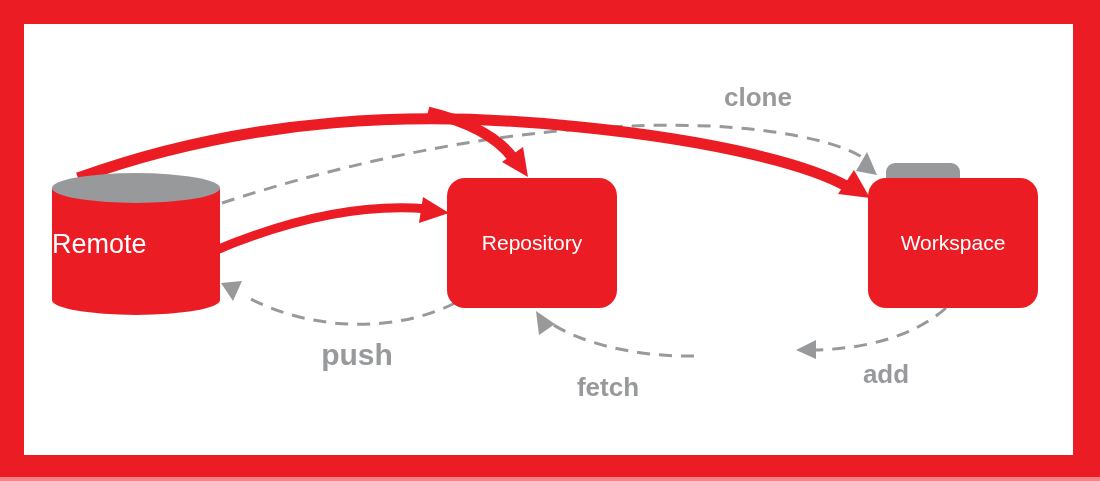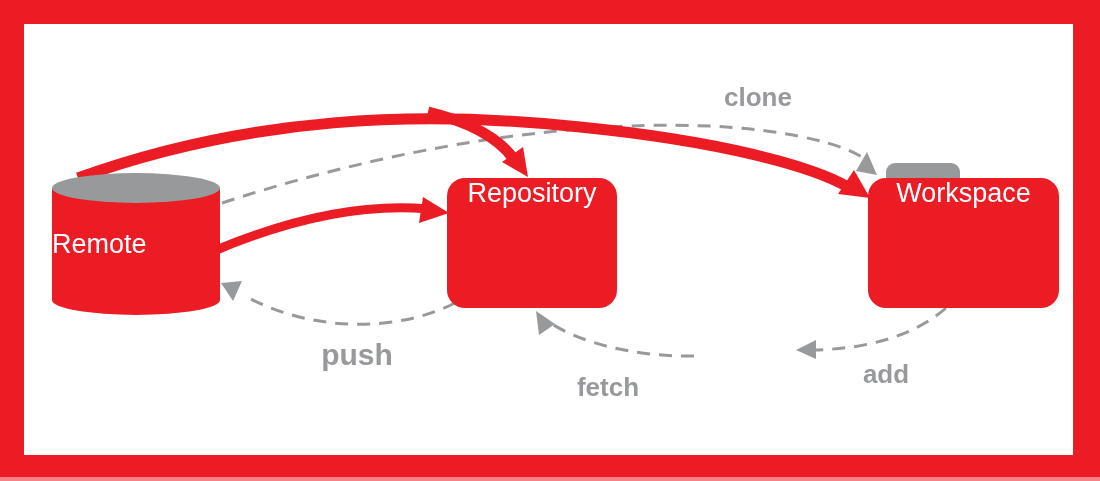--- a/index.html
+++ b/index.html
@@ -28,26 +28,26 @@
   svg.layer{
     position:absolute;left:0;top:0;
     width:1100px;height:481px;
     z-index:2;
     pointer-events:none;
   }
   .node{
     position:absolute;
     background:var(--red);
     color:#ffffff;
-    display:flex;align-items:flex-start;justify-content:center;
-    font-size:27px;
+    display:flex;align-items:center;justify-content:center;
+    font-size:21px;
     z-index:3;
   }
   .node-repository{left:447px;top:178px;width:170px;height:130px;border-radius:18px;}
-  .node-workspace{left:868px;top:178px;width:191px;height:130px;border-radius:18px;}
+  .node-workspace{left:868px;top:178px;width:170px;height:130px;border-radius:18px;}
   .node-index{left:694px;top:268px;width:102px;height:129px;border-radius:16px;}
   .folder-tab{
     position:absolute;
     left:886px;top:163px;width:74px;height:22px;
     background:var(--gray);
     border-radius:9px 9px 0 0;
     z-index:2;
   }
   .remote-label{
     position:absolute;

